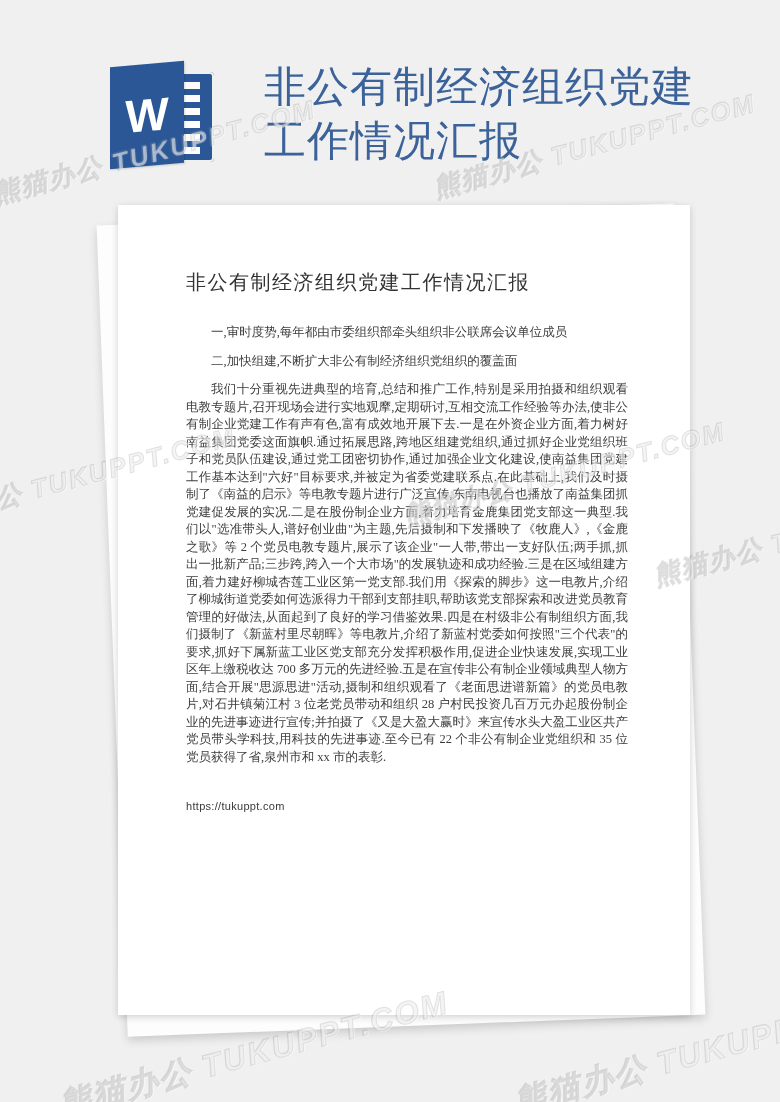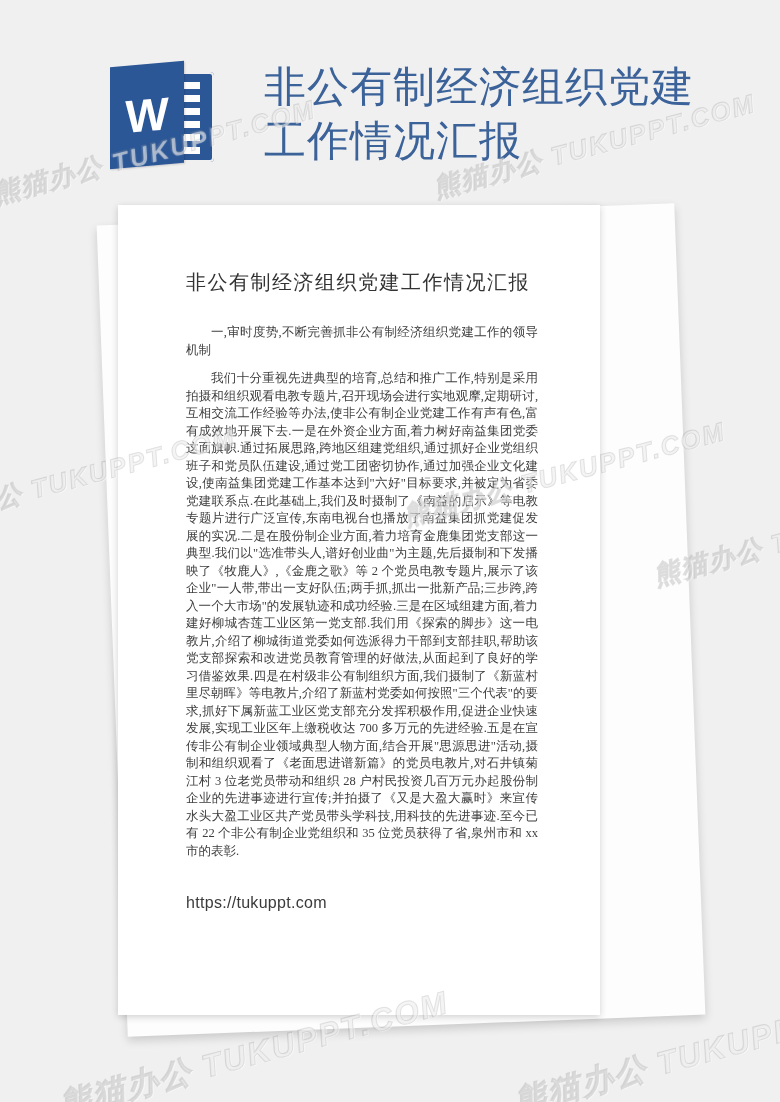--- a/index.html
+++ b/index.html
@@ -34,37 +34,37 @@
     color:#3b6299;font-family:"Liberation Sans","DejaVu Sans",sans-serif;
   }
   .header-title span{display:block;}
   
   .sheet-behind{
     position:absolute;left:112px;top:214px;width:578px;height:812px;
     background:#fdfdfe;transform:rotate(-2.2deg);
     box-shadow:0 4px 10px rgba(0,0,0,0.16);
   }
   .sheet{
-    position:absolute;left:118px;top:205px;width:482px;height:810px;
+    position:absolute;left:118px;top:205px;width:572px;height:810px;
     box-sizing:border-box;background:#ffffff;
     box-shadow:0 2px 7px rgba(0,0,0,0.18);
     padding:64px 62px 0 68px;
     font-family:"Liberation Serif","DejaVu Serif",serif;
     color:#3d3d3d;
   }
   .doc-title{
     margin:0 0 28px 0;font-size:20px;font-weight:400;letter-spacing:1.5px;
     color:#333333;
   }
   .sheet p{
     margin:0 0 11px 0;font-size:12.5px;line-height:17.5px;
     text-align:justify;text-indent:2em;word-break:break-all;
   }
   .footer-link{
-    display:block;margin-top:34px;font-size:16px;color:#3a3a3a;
+    display:block;margin-top:34px;font-size:11px;color:#3a3a3a;
     text-decoration:none;letter-spacing:0.3px;
     font-family:"Liberation Sans","DejaVu Sans",sans-serif;
   }
   
   .wm-layer{position:absolute;left:0;top:0;width:780px;height:1102px;
     pointer-events:none;z-index:50;}
   .wm{
     position:absolute;white-space:nowrap;font-weight:bold;font-style:italic;
     transform:rotate(-15deg);transform-origin:left top;
     color:rgba(150,150,150,0.10);
@@ -101,21 +101,22 @@
   <h1 class="header-title">
     <span>非公有制经济组织党建</span>
     <span>工作情况汇报</span>
   </h1>
 </div>
 
 <div class="sheet-behind"></div>
 
 <main class="sheet">
   <h2 class="doc-title">非公有制经济组织党建工作情况汇报</h2>
-  <p>一,审时度势,不断完善抓非公有制经济组织党建工作的领导机制</p>
+  <p>一,审时度势,每年都由市委组织部牵头组织非公联席会议单位成员</p>
+  <p>二,加快组建,不断扩大非公有制经济组织党组织的覆盖面</p>
   <p>我们十分重视先进典型的培育,总结和推广工作,特别是采用拍摄和组织观看电教专题片,召开现场会进行实地观摩,定期研讨,互相交流工作经验等办法,使非公有制企业党建工作有声有色,富有成效地开展下去.一是在外资企业方面,着力树好南益集团党委这面旗帜.通过拓展思路,跨地区组建党组织,通过抓好企业党组织班子和党员队伍建设,通过党工团密切协作,通过加强企业文化建设,使南益集团党建工作基本达到"六好"目标要求,并被定为省委党建联系点.在此基础上,我们及时摄制了《南益的启示》等电教专题片进行广泛宣传,东南电视台也播放了南益集团抓党建促发展的实况.二是在股份制企业方面,着力培育金鹿集团党支部这一典型.我们以"选准带头人,谱好创业曲"为主题,先后摄制和下发播映了《牧鹿人》,《金鹿之歌》等 2 个党员电教专题片,展示了该企业"一人带,带出一支好队伍;两手抓,抓出一批新产品;三步跨,跨入一个大市场"的发展轨迹和成功经验.三是在区域组建方面,着力建好柳城杏莲工业区第一党支部.我们用《探索的脚步》这一电教片,介绍了柳城街道党委如何选派得力干部到支部挂职,帮助该党支部探索和改进党员教育管理的好做法,从面起到了良好的学习借鉴效果.四是在村级非公有制组织方面,我们摄制了《新蓝村里尽朝晖》等电教片,介绍了新蓝村党委如何按照"三个代表"的要求,抓好下属新蓝工业区党支部充分发挥积极作用,促进企业快速发展,实现工业区年上缴税收达 700 多万元的先进经验.五是在宣传非公有制企业领域典型人物方面,结合开展"思源思进"活动,摄制和组织观看了《老面思进谱新篇》的党员电教片,对石井镇菊江村 3 位老党员带动和组织 28 户村民投资几百万元办起股份制企业的先进事迹进行宣传;并拍摄了《又是大盈大赢时》来宣传水头大盈工业区共产党员带头学科技,用科技的先进事迹.至今已有 22 个非公有制企业党组织和 35 位党员获得了省,泉州市和 xx 市的表彰.</p>
   <span class="footer-link">https://tukuppt.com</span>
 </main>
 
 <div class="wm-layer">
   <span class="wm s1">熊猫办公 TUKUPPT.COM</span>
   <span class="wm s2">熊猫办公 TUKUPPT.COM</span>
   <span class="wm s3">熊猫办公 TUKUPPT.COM</span>
   <span class="wm s4">熊猫办公 TUKUPPT.COM</span>
   <span class="wm s5">熊猫办公 TUKUPPT.COM</span>

